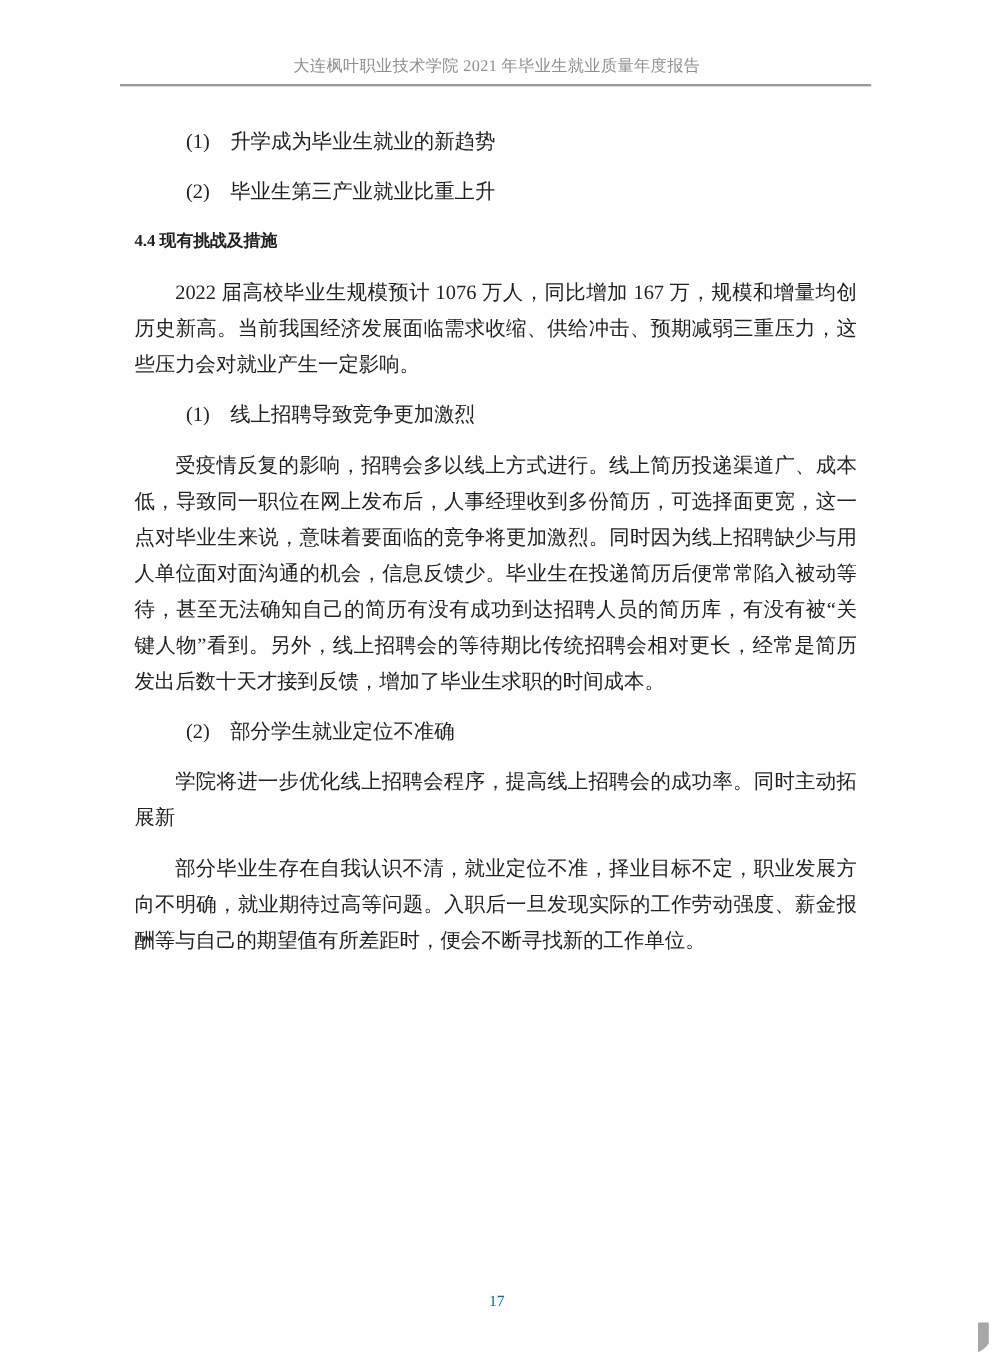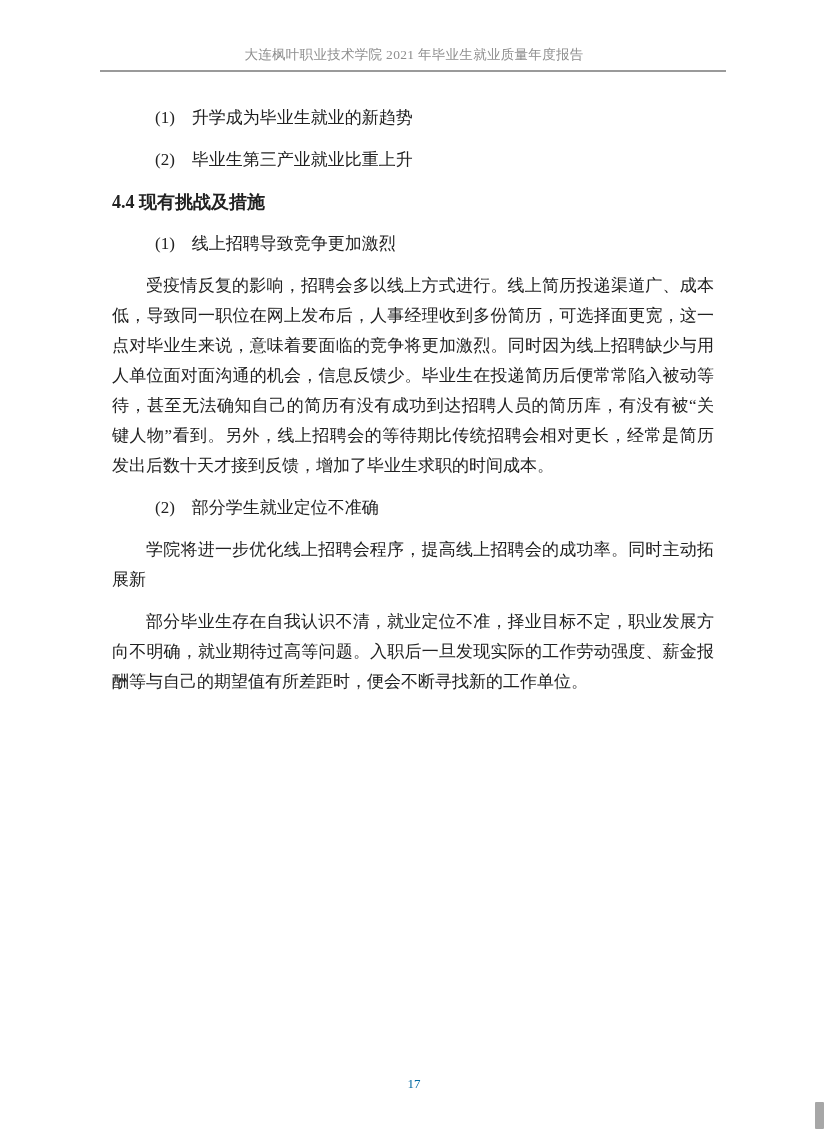--- a/index.html
+++ b/index.html
@@ -7,20 +7,21 @@
     padding: 0;
     background: #ffffff;
   }
   .page {
     position: relative;
     width: 828px;
     height: 1129px;
     background: #ffffff;
     overflow: hidden;
     font-family: "Liberation Serif", "DejaVu Serif", serif;
+    border-radius: 22px;
   }
   .doc-header-title {
     position: absolute;
     top: 46px;
     left: 0;
     width: 100%;
     text-align: center;
     font-size: 13.5px;
     line-height: 18px;
     color: #8e8e8e;
@@ -49,21 +50,21 @@
     padding: 0;
   }
   .para {
     text-indent: 2em;
   }
   .subheading {
     text-indent: 43px;
   }
   .section-heading {
     font-weight: bold;
-    font-size: 18px;
+    font-size: 14px;
     margin: 19px 0 22px 0;
     padding-left: 40px;
     text-align: left;
   }
   .page-number {
     position: absolute;
     top: 1076px;
     left: 0;
     width: 100%;
     text-align: center;
@@ -87,20 +88,21 @@
 
   <header>
     <div class="doc-header-title">大连枫叶职业技术学院 2021 年毕业生就业质量年度报告</div>
     <div class="doc-header-rule"></div>
   </header>
 
   <main class="doc-body">
     <p class="subheading">(1)　升学成为毕业生就业的新趋势</p>
     <p class="subheading">(2)　毕业生第三产业就业比重上升</p>
     <p class="section-heading">4.4 现有挑战及措施</p>
+    <p class="para">2022 届高校毕业生规模预计 1076 万人，同比增加 167 万，规模和增量均创历史新高。当前我国经济发展面临需求收缩、供给冲击、预期减弱三重压力，这些压力会对就业产生一定影响。</p>
     <p class="subheading">(1)　线上招聘导致竞争更加激烈</p>
     <p class="para">受疫情反复的影响，招聘会多以线上方式进行。线上简历投递渠道广、成本低，导致同一职位在网上发布后，人事经理收到多份简历，可选择面更宽，这一点对毕业生来说，意味着要面临的竞争将更加激烈。同时因为线上招聘缺少与用人单位面对面沟通的机会，信息反馈少。毕业生在投递简历后便常常陷入被动等待，甚至无法确知自己的简历有没有成功到达招聘人员的简历库，有没有被“关键人物”看到。另外，线上招聘会的等待期比传统招聘会相对更长，经常是简历发出后数十天才接到反馈，增加了毕业生求职的时间成本。</p>
     <p class="subheading">(2)　部分学生就业定位不准确</p>
     <p class="para">学院将进一步优化线上招聘会程序，提高线上招聘会的成功率。同时主动拓展新</p>
     <p class="para">部分毕业生存在自我认识不清，就业定位不准，择业目标不定，职业发展方向不明确，就业期待过高等问题。入职后一旦发现实际的工作劳动强度、薪金报酬等与自己的期望值有所差距时，便会不断寻找新的工作单位。</p>
   </main>
 
   <footer>
     <div class="page-number">17</div>
   </footer>

